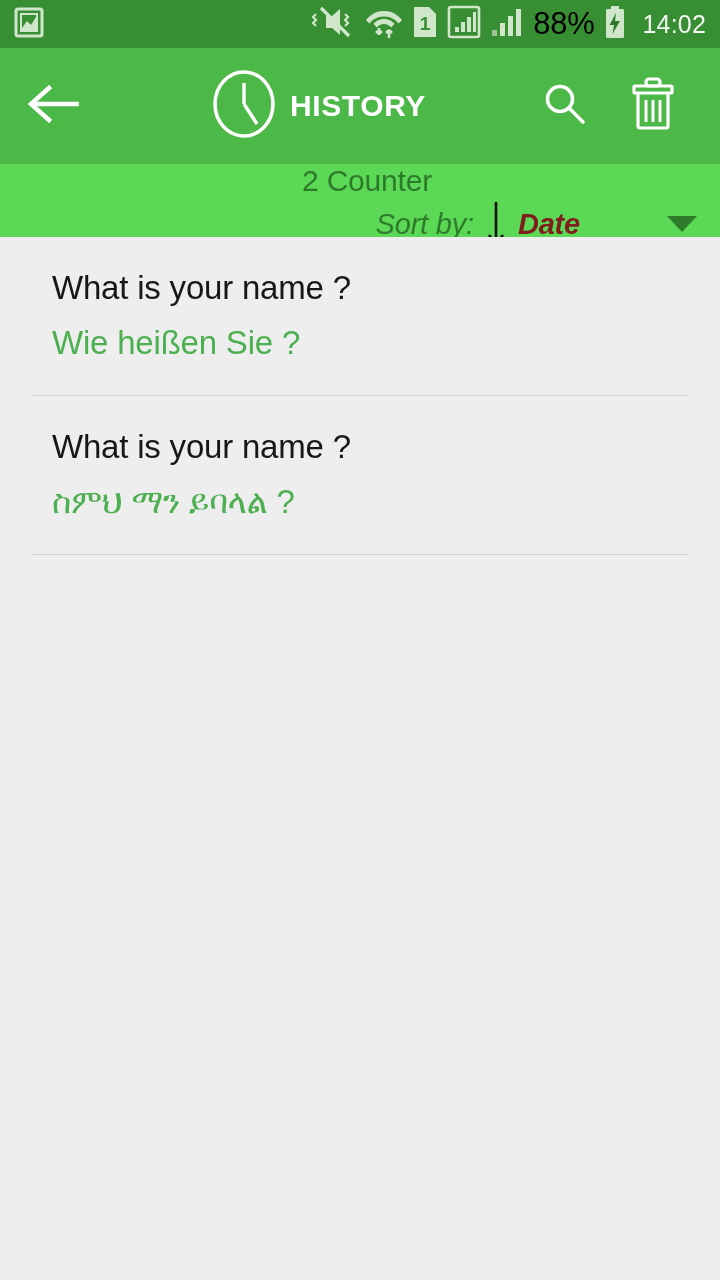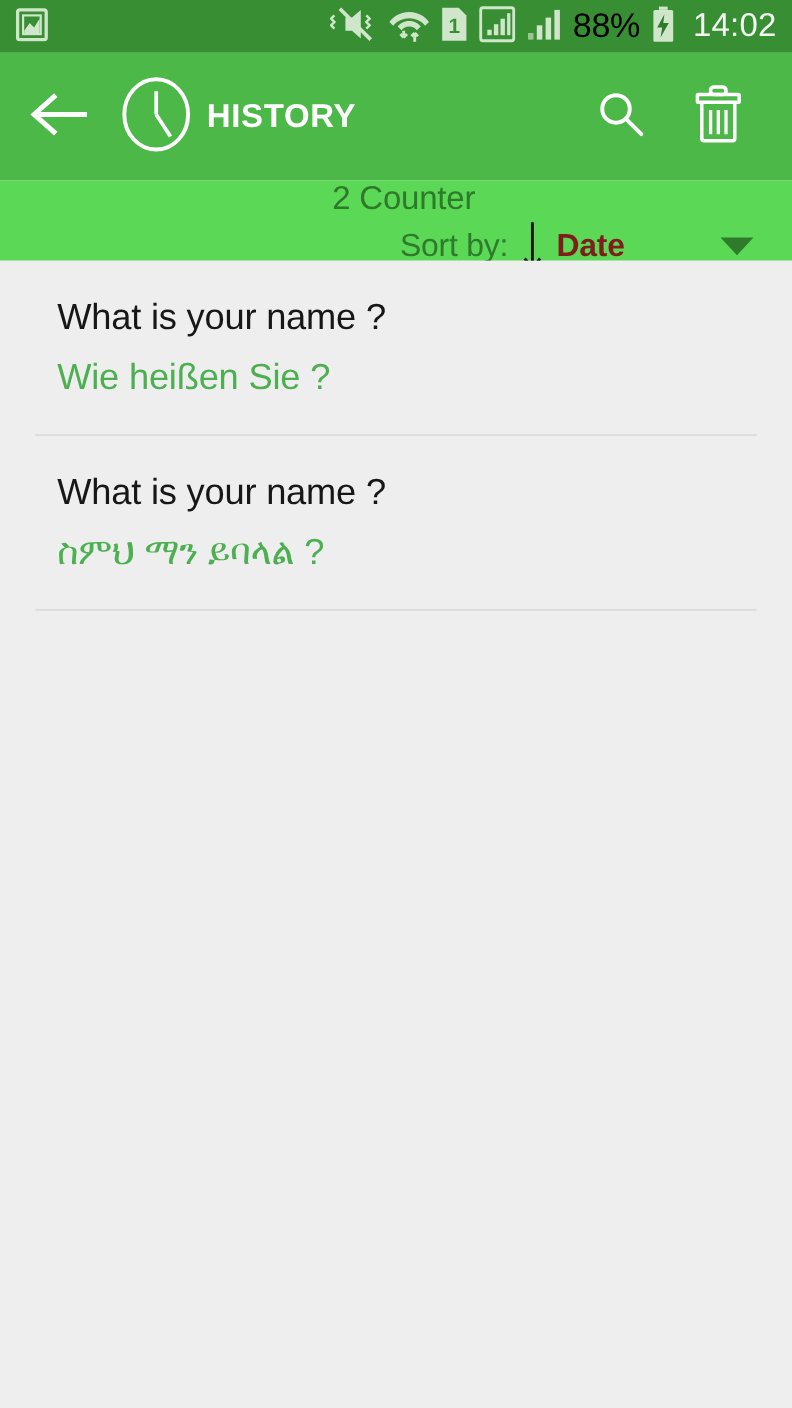--- a/index.html
+++ b/index.html
@@ -18,49 +18,49 @@
     display:flex; align-items:center;
     padding:0 14px;
   }
   .sb-left { display:flex; align-items:center; gap:8px; }
   .sb-right { margin-left:auto; display:flex; align-items:center; gap:9px; }
   .sb-icon { display:block; }
   .sb-batt-text {
     color:#000000; font-size:31px; font-weight:400; letter-spacing:-0.3px;
   }
   .sb-clock {
-    color:#f2f8f1; font-size:30px; font-weight:400; letter-spacing:0.2px;
+    color:#f2f8f1; font-size:25px; font-weight:400; letter-spacing:0.2px;
     margin-left:6px; line-height:1;
   }
 
   
   .appbar {
     position:absolute; top:48px; left:0; width:720px; height:116px;
     background:#4cb848;
     display:flex; align-items:center;
   }
   .ab-back { width:110px; display:flex; align-items:center; justify-content:center; cursor:pointer; }
-  .ab-center { flex:1; display:flex; align-items:center; gap:14px; }
+  .ab-center { flex:1; display:flex; align-items:center; justify-content:center; gap:14px; }
   .ab-title {
     color:#ffffff; font-size:30px; font-weight:bold; letter-spacing:0.6px;
   }
   .ab-actions { display:flex; align-items:center; gap:14px; padding-right:30px; }
   .ab-btn { width:74px; height:74px; display:flex; align-items:center; justify-content:center; cursor:pointer; }
 
   
   .sortbar {
     position:absolute; top:164px; left:0; width:720px; height:73px;
     background:#5bd855;
     display:flex; align-items:center;flex-direction:column;
   }
   .counter {
     color:#2d7a2a; font-size:30px; padding-left:14px; letter-spacing:-0.2px;
   }
   .sort-group {
-    margin-left:auto; display:flex; align-items:center; gap:0px; padding-right:12px;
+    margin-left:auto; display:flex; align-items:center; gap:0px; padding-right:0px;font-style:italic;
   }
   .sort-label { color:#2e7b2b; font-size:29px; letter-spacing:-0.2px; }
   .sort-arrow { width:44px; display:flex; align-items:center; justify-content:center; }
   .sort-value { color:#7f1d1d; font-size:29px; font-weight:bold; letter-spacing:-0.2px; }
   .sort-caret {
     width:76px; display:flex; align-items:center; justify-content:center;
     margin-left:64px; cursor:pointer;
   }
   .caret-tri {
     width:0; height:0;

